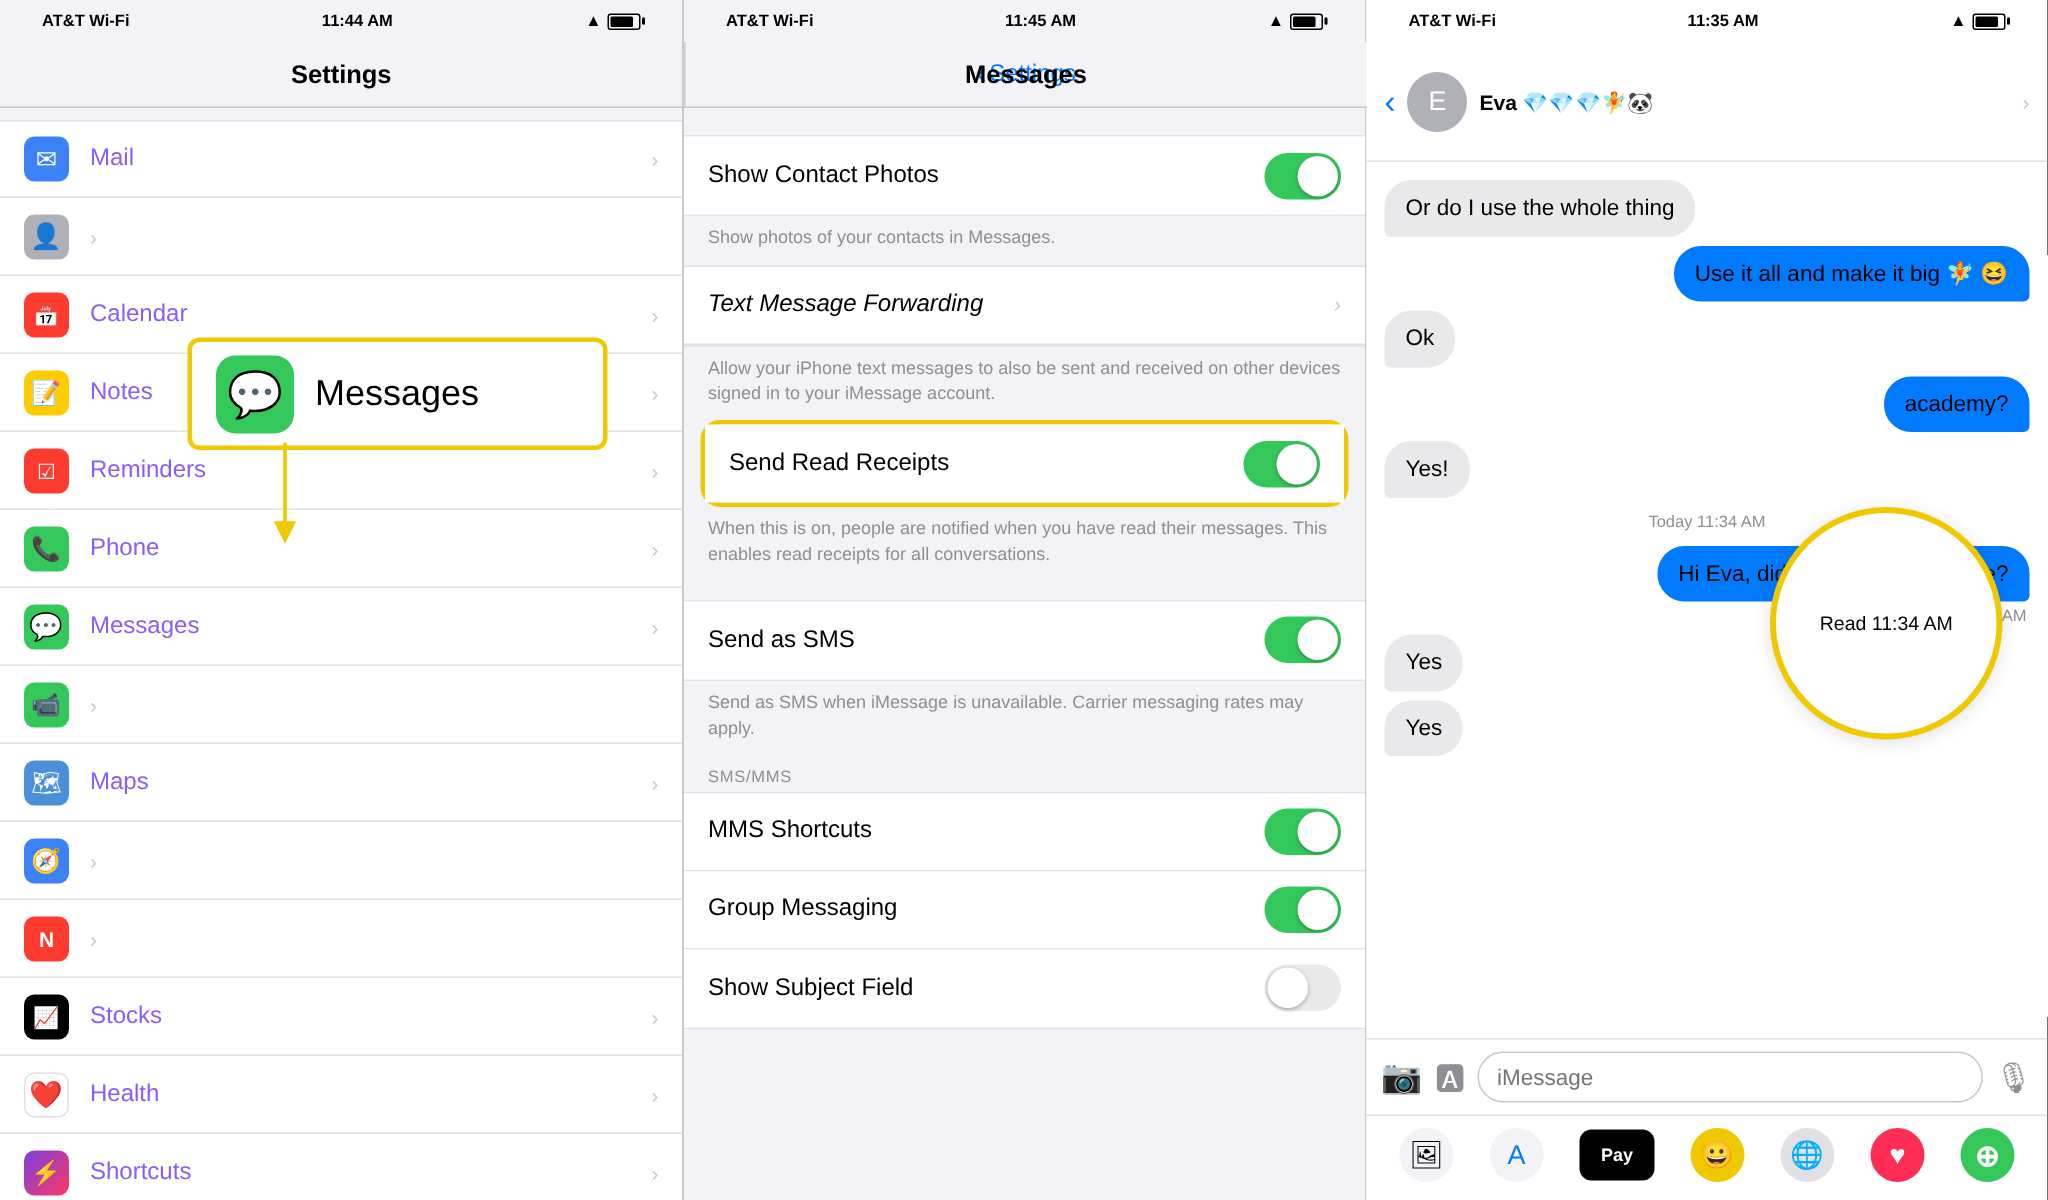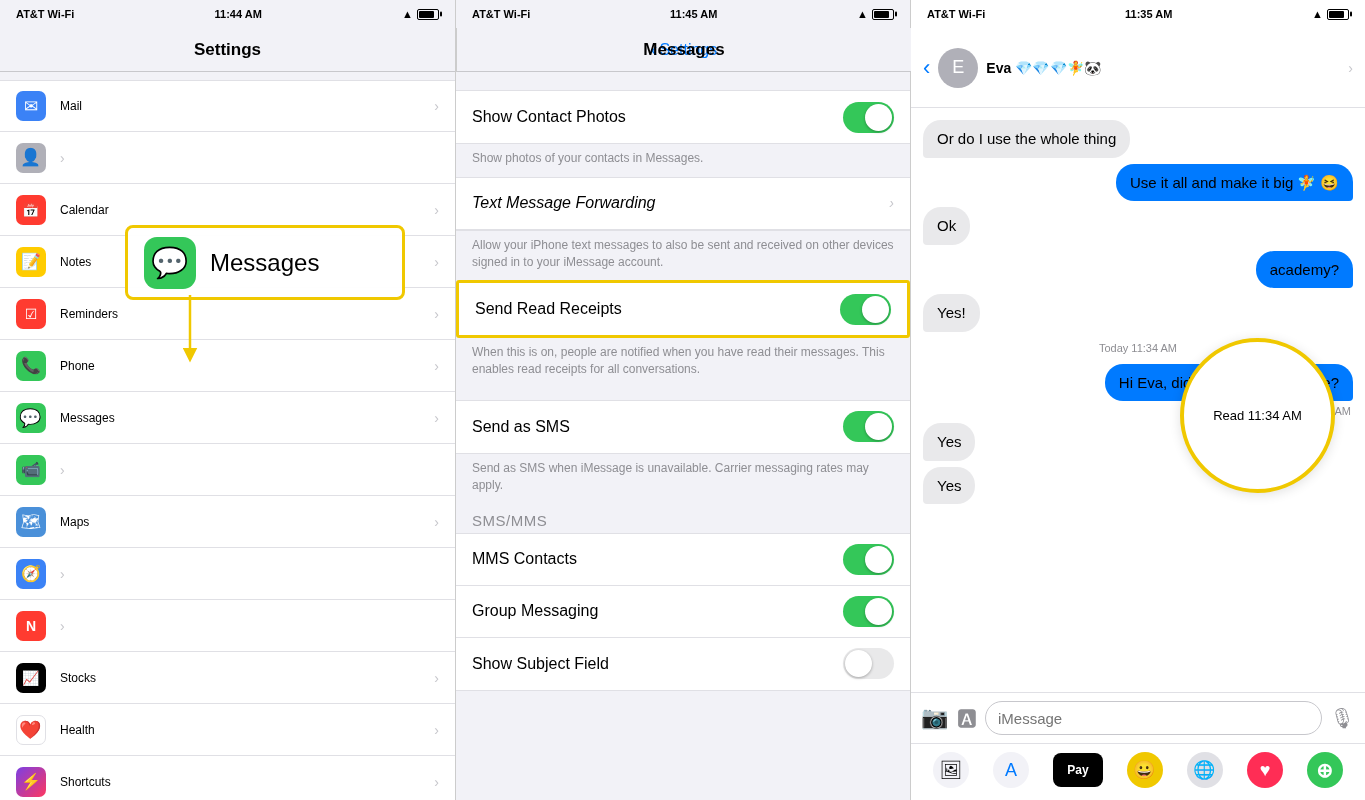--- a/index.html
+++ b/index.html
@@ -20,21 +20,21 @@
       display: flex;
       flex-direction: column;
       position: relative;
       overflow: hidden;
     }
 
     .status-bar {
       display: flex;
       justify-content: space-between;
       align-items: center;
-      padding: 4px 16px;
+      padding: 4px 28px;
       height: 28px;
       background: #f2f2f7;
     }
     .status-bar-left { font-size: 11px; font-weight: 600; color: #000; }
     .status-bar-center { font-size: 11px; font-weight: 600; color: #000; }
     .status-bar-right { display: flex; align-items: center; gap: 4px; font-size: 11px; font-weight: 600; color: #000; }
 
     .nav-bar {
       display: flex;
       justify-content: center;
@@ -72,22 +72,22 @@
       justify-content: center;
       margin-right: 14px;
       flex-shrink: 0;
       font-size: 17px;
     }
     .icon-mail { background: #3b82f6; color: white; }
     .icon-contacts { background: #b0b0b8; color: white; }
 
     .settings-item-label {
       flex: 1;
-      font-size: 12px;
-      color: #000000;
+      font-size: 16px;
+      color: #8b5cf6;
     }
     .settings-chevron {
       color: #c7c7cc;
       font-size: 14px;
     }
 
     
     .messages-highlight-box {
       position: absolute;
       left: 125px;
@@ -215,21 +215,21 @@
       min-height: 52px;
       background: #fff;
       padding: 10px 16px;
       border-bottom: 0.5px solid #e0e0e5;
       cursor: pointer;
       font-style: italic;
     }
 
     .section-header {
       padding: 8px 16px 4px 16px;
-      font-size: 15px;
+      font-size: 11px;
       color: #8e8e93;
       text-transform: uppercase;
       letter-spacing: 0.5px;
       background: #f2f2f7;
     }
 
     
     .panel-chat {
       width: 455px;
       height: 800px;
@@ -580,21 +580,21 @@
     <div class="settings-description">Show photos of your contacts in Messages.</div>
 
     <div style="background:#fff;border-top:0.5px solid #e0e0e5;border-bottom:0.5px solid #e0e0e5;margin-top:0;">
       <div class="settings-row-with-chevron">
         <span class="settings-row-label">Text Message Forwarding</span>
         <span class="settings-chevron">›</span>
       </div>
     </div>
     <div class="settings-description">Allow your iPhone text messages to also be sent and received on other devices signed in to your iMessage account.</div>
 
-    <div style="background:#fff;border-top:0.5px solid #e0e0e5;border-bottom:0.5px solid #e0e0e5;border:3px solid #f0c800;border-radius:3px;margin:0 0;">
+    <div style="background:#fff;border-top:0.5px solid #e0e0e5;border-bottom:0.5px solid #e0e0e5;border:3px solid #f0c800;border-radius:13px;margin:0 11px;">
       <div class="settings-row">
         <span class="settings-row-label">Send Read Receipts</span>
         <div class="toggle on">
           <div class="toggle-knob"></div>
         </div>
       </div>
     </div>
     <div class="settings-description">When this is on, people are notified when you have read their messages. This enables read receipts for all conversations.</div>
 
     <div style="background:#fff;border-top:0.5px solid #e0e0e5;border-bottom:0.5px solid #e0e0e5;margin-top:12px;">
@@ -603,21 +603,21 @@
         <div class="toggle on">
           <div class="toggle-knob"></div>
         </div>
       </div>
     </div>
     <div class="settings-description">Send as SMS when iMessage is unavailable. Carrier messaging rates may apply.</div>
 
     <div class="section-header">SMS/MMS</div>
     <div style="background:#fff;border-top:0.5px solid #e0e0e5;border-bottom:0.5px solid #e0e0e5;">
       <div class="settings-row">
-        <span class="settings-row-label">MMS Contacts</span>
+        <span class="settings-row-label">MMS Shortcuts</span>
         <div class="toggle on">
           <div class="toggle-knob"></div>
         </div>
       </div>
       <div class="settings-row">
         <span class="settings-row-label">Group Messaging</span>
         <div class="toggle on">
           <div class="toggle-knob"></div>
         </div>
       </div>

